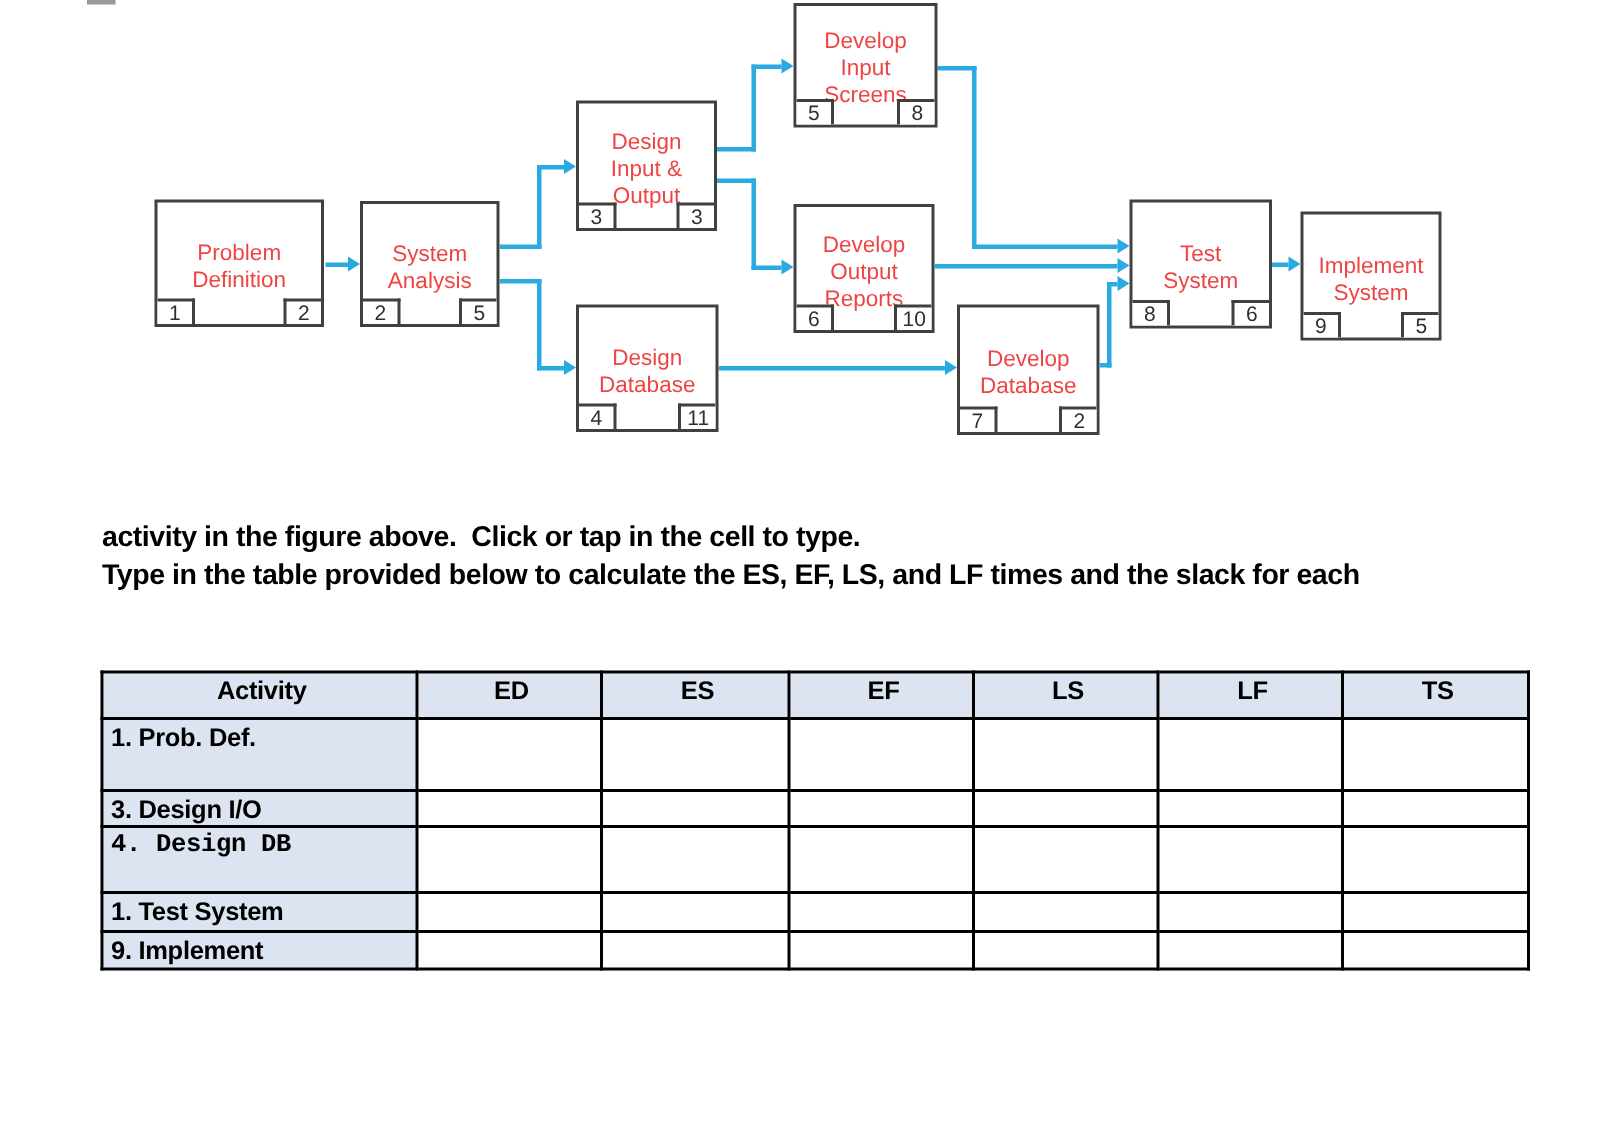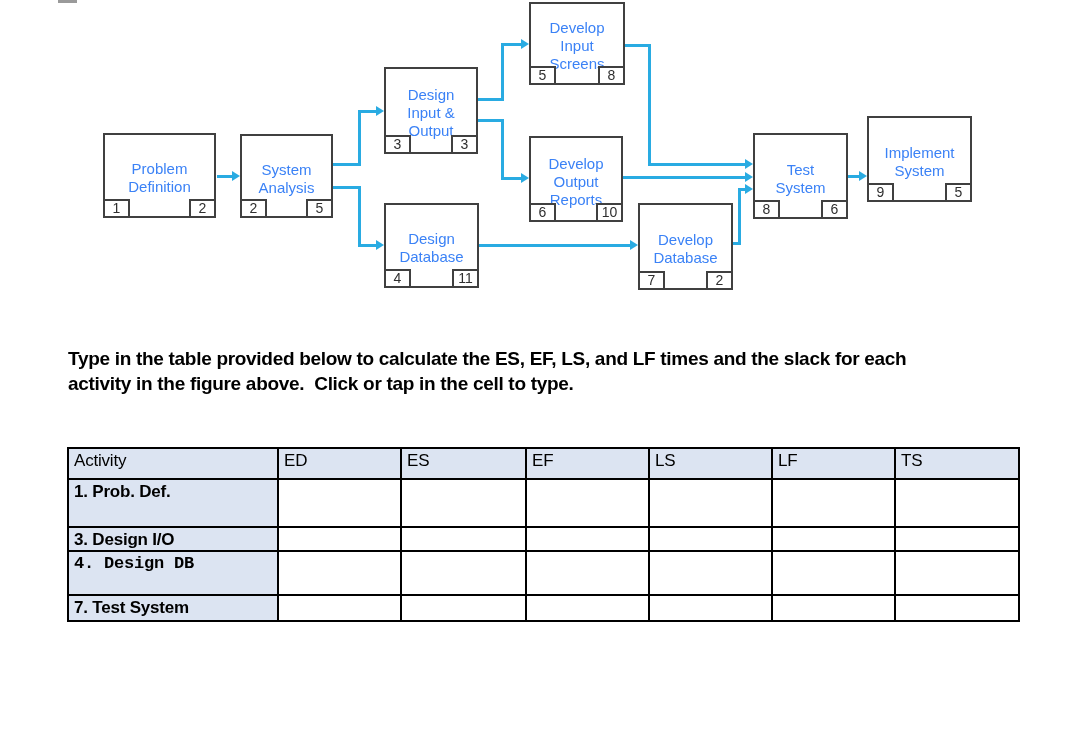--- a/index.html
+++ b/index.html
@@ -32,21 +32,21 @@
     border: 2px solid var(--box-border);
     background: #fff;
     display: flex; align-items: center; justify-content: center;
     padding-bottom: 15px;
   }
   .node-label {
     white-space: pre-line;
     text-align: center;
     font-size: 15px;
     line-height: 18px;
-    color: #3b82f6;
+    color: #ef4444;
     margin-top: 20px;
   }
   .num {
     position: absolute; bottom: 0;
     width: 25px; height: 17px;
     font-size: 14px; line-height: 15px;
     text-align: center;
     color: #2f2f2f;
     background: #fff;
   }
@@ -54,21 +54,21 @@
   .num-r { right: 0; border-top: 2px solid var(--box-border); border-left: 2px solid var(--box-border); }
 
   .node-1 { left: 103px; top: 133px; width: 113px; height: 85px; }
   .node-2 { left: 240px; top: 134px; width: 93px; height: 84px; }
   .node-3 { left: 384px; top: 67px;  width: 94px; height: 87px; }
   .node-4 { left: 384px; top: 203px; width: 95px; height: 85px; }
   .node-5 { left: 529px; top: 2px;   width: 96px; height: 83px; }
   .node-6 { left: 529px; top: 136px; width: 94px; height: 86px; }
   .node-7 { left: 638px; top: 203px; width: 95px; height: 87px; }
   .node-8 { left: 753px; top: 133px; width: 95px; height: 86px; }
-  .node-9 { left: 867px; top: 116px; width: 105px; height: 86px; }
+  .node-9 { left: 867px; top: 141px; width: 94px; height: 86px; }
 
   
   .instructions {
     position: absolute; left: 68px; top: 346px;
     font-weight: bold; font-size: 19px; line-height: 25px;
     letter-spacing: -0.3px;
     color: #000;
   }
   .instructions div { white-space: pre; }
 
@@ -78,21 +78,21 @@
     border-collapse: collapse; table-layout: fixed;
   }
   .answer-table th, .answer-table td {
     border: 2px solid #000;
     font-size: 17px; line-height: 21px;
     letter-spacing: -0.2px;
     text-align: left; vertical-align: top;
     padding: 1px 2px 0 5px;
     overflow: hidden;
   }
-  .answer-table th { background: var(--table-header-bg); font-weight: normal; }
+  .answer-table th { background: var(--table-header-bg); font-weight: bold; text-align: center; }
   .answer-table td.row-label { background: var(--table-header-bg); font-weight: bold; white-space: nowrap; }
   .answer-table td.cell { background: #fff; cursor: text; }
   thead tr { height: 31px; }
   tbody tr { height: 25px; border-radius: 20px; }
   tbody tr:nth-child(1) { height: 48px; }
   tbody tr:nth-child(2) { height: 22px; }
   tbody tr:nth-child(3) { height: 44px; font-family: Liberation Mono, monospace; }
   tbody tr:nth-child(4) { height: 26px; padding-left: 32px; }
 </style>
 </head>
@@ -217,22 +217,22 @@
   </div>
   <div class="node node-9">
     <div class="node-label">Implement
 System</div>
     <div class="num num-l">9</div>
     <div class="num num-r">5</div>
   </div>
 </div>
 
 <div class="instructions">
+  <div>activity in the figure above.  Click or tap in the cell to type.</div>
   <div>Type in the table provided below to calculate the ES, EF, LS, and LF times and the slack for each</div>
-  <div>activity in the figure above.  Click or tap in the cell to type.</div>
 </div>
 
 <table class="answer-table">
   <colgroup>
     <col style="width:210px">
       <col style="width:123px">
       <col style="width:125px">
     <col style="width:123px">
       <col style="width:123px">
       <col style="width:123px">
@@ -271,21 +271,30 @@
     <tr>
       <td class="row-label">4. Design DB</td>
       <td class="cell"></td>
       <td class="cell"></td>
       <td class="cell"></td>
       <td class="cell"></td>
       <td class="cell"></td>
       <td class="cell"></td>
     </tr>
     <tr>
-      <td class="row-label">7. Test System</td>
+      <td class="row-label">1. Test System</td>
+      <td class="cell"></td>
+      <td class="cell"></td>
+      <td class="cell"></td>
+      <td class="cell"></td>
+      <td class="cell"></td>
+      <td class="cell"></td>
+    </tr>
+    <tr>
+      <td class="row-label">9. Implement</td>
       <td class="cell"></td>
       <td class="cell"></td>
       <td class="cell"></td>
       <td class="cell"></td>
       <td class="cell"></td>
       <td class="cell"></td>
     </tr>
   </tbody>
 </table>
 

